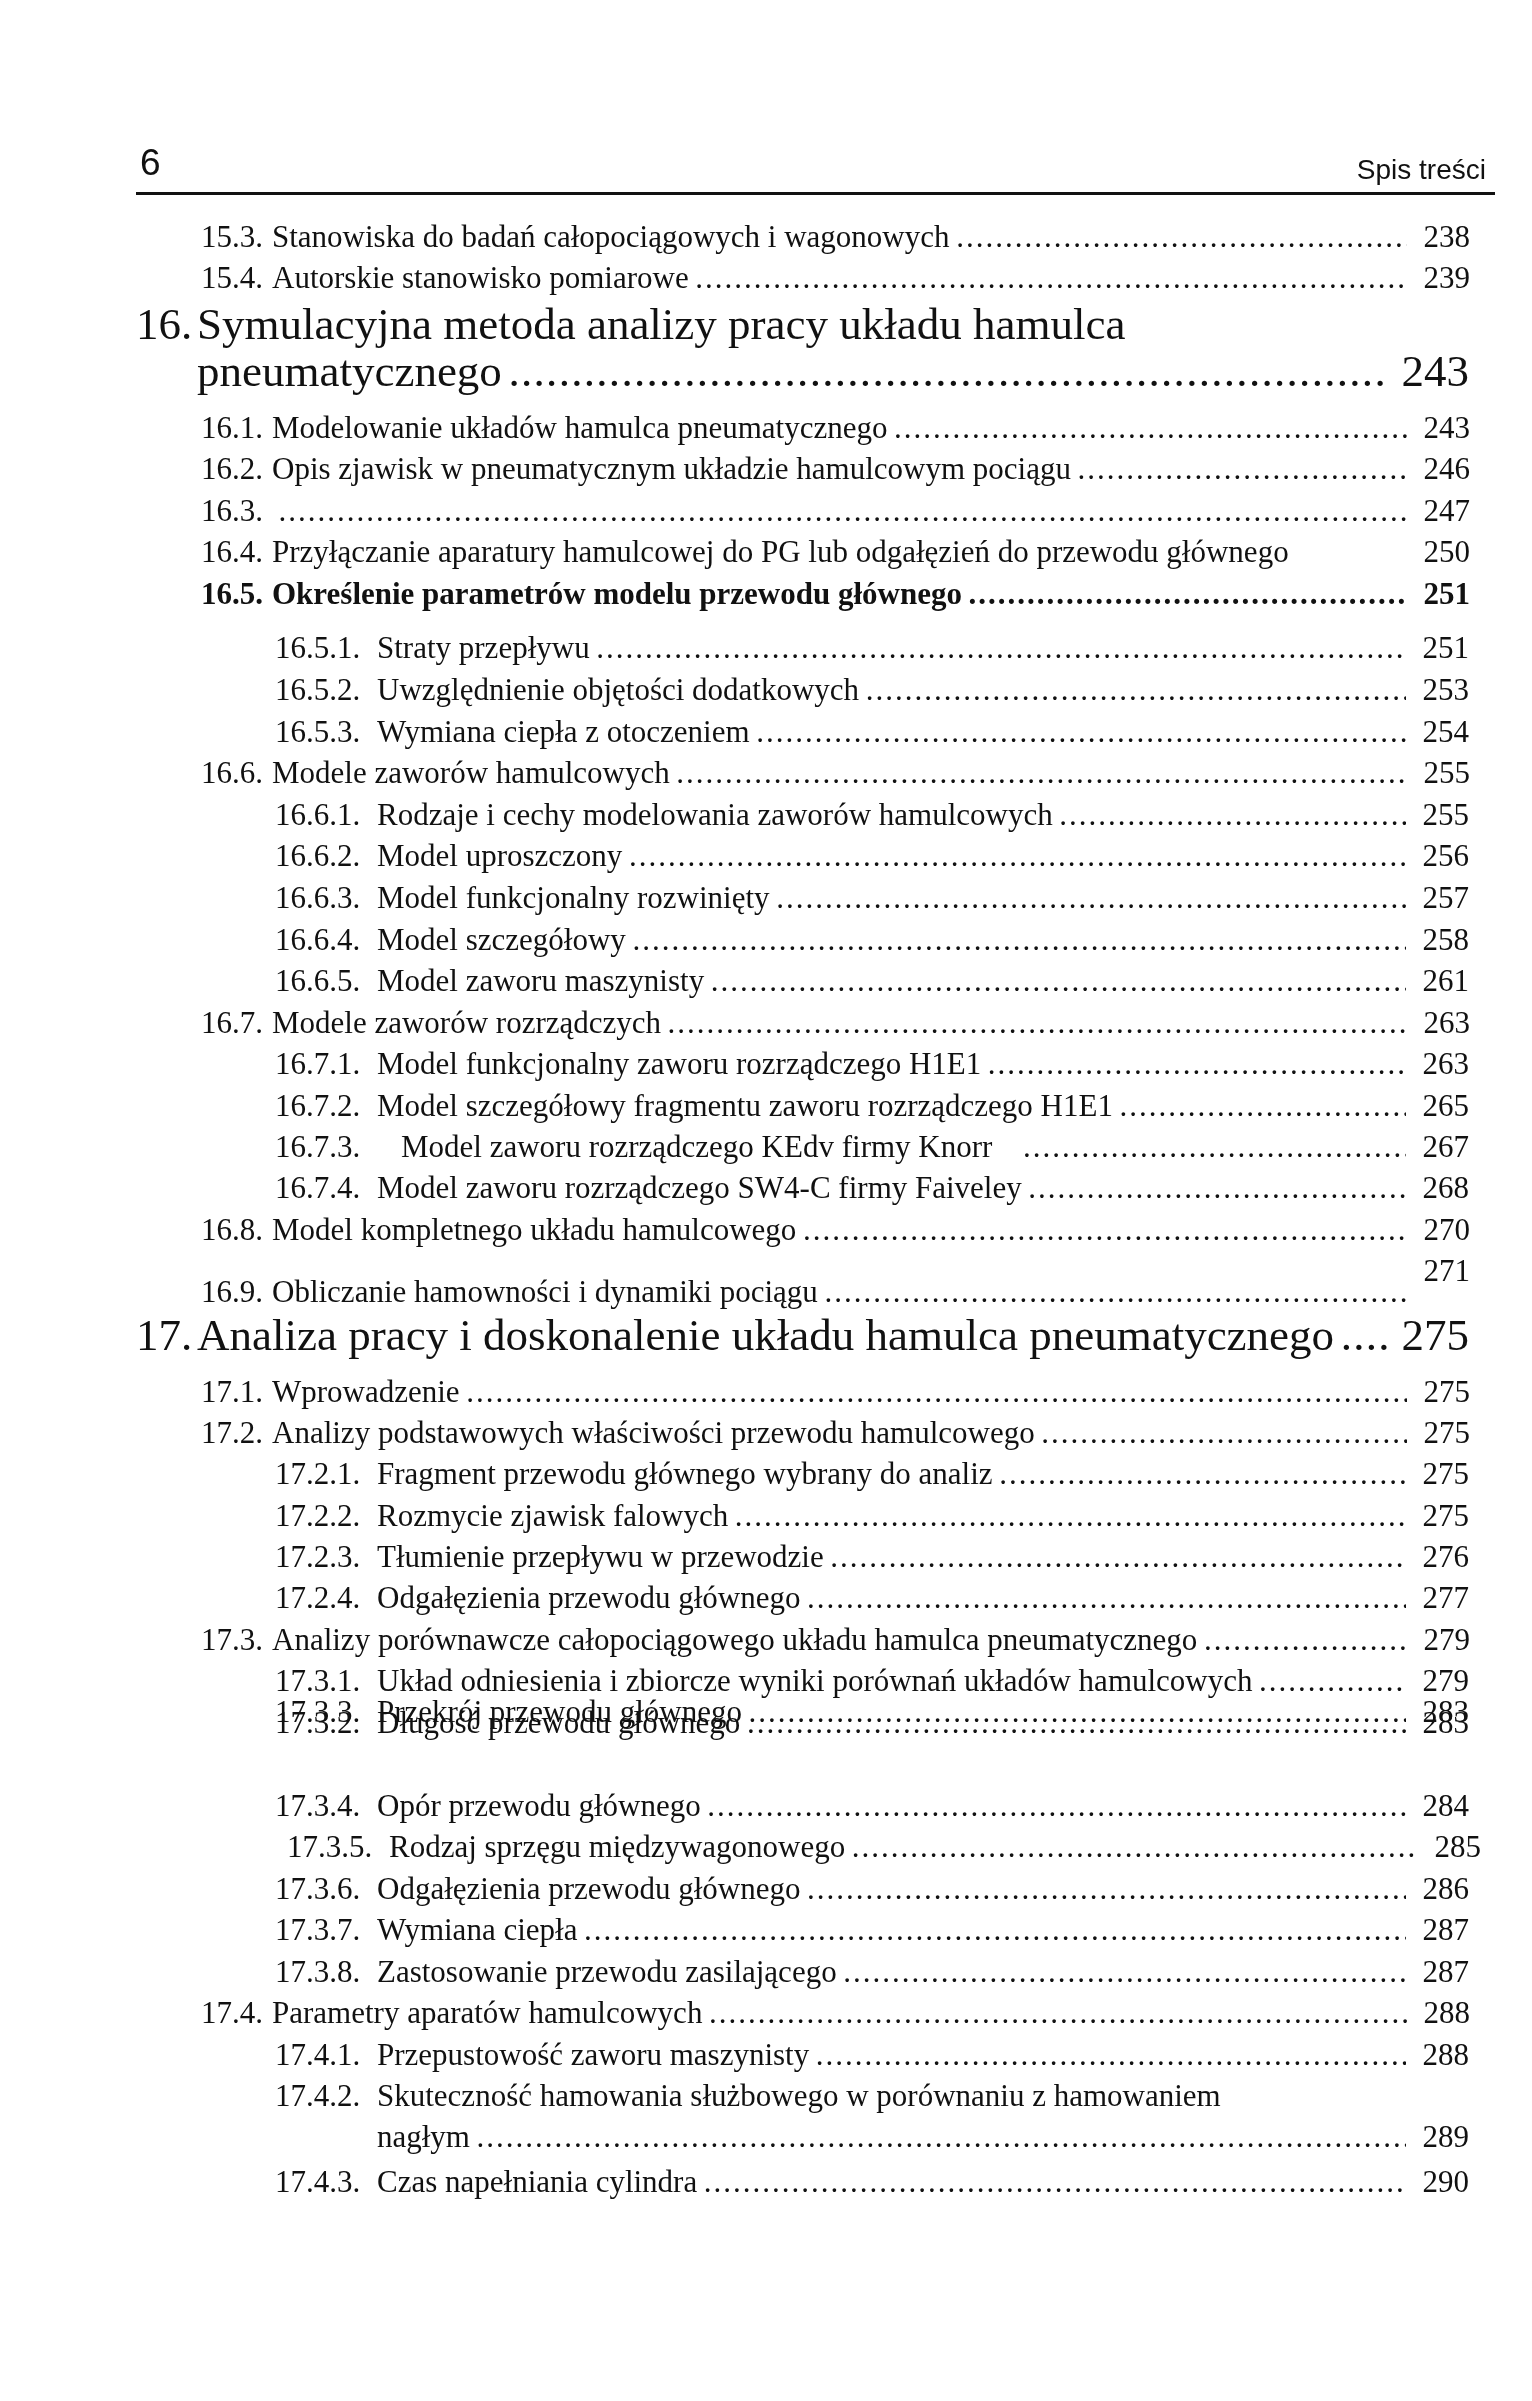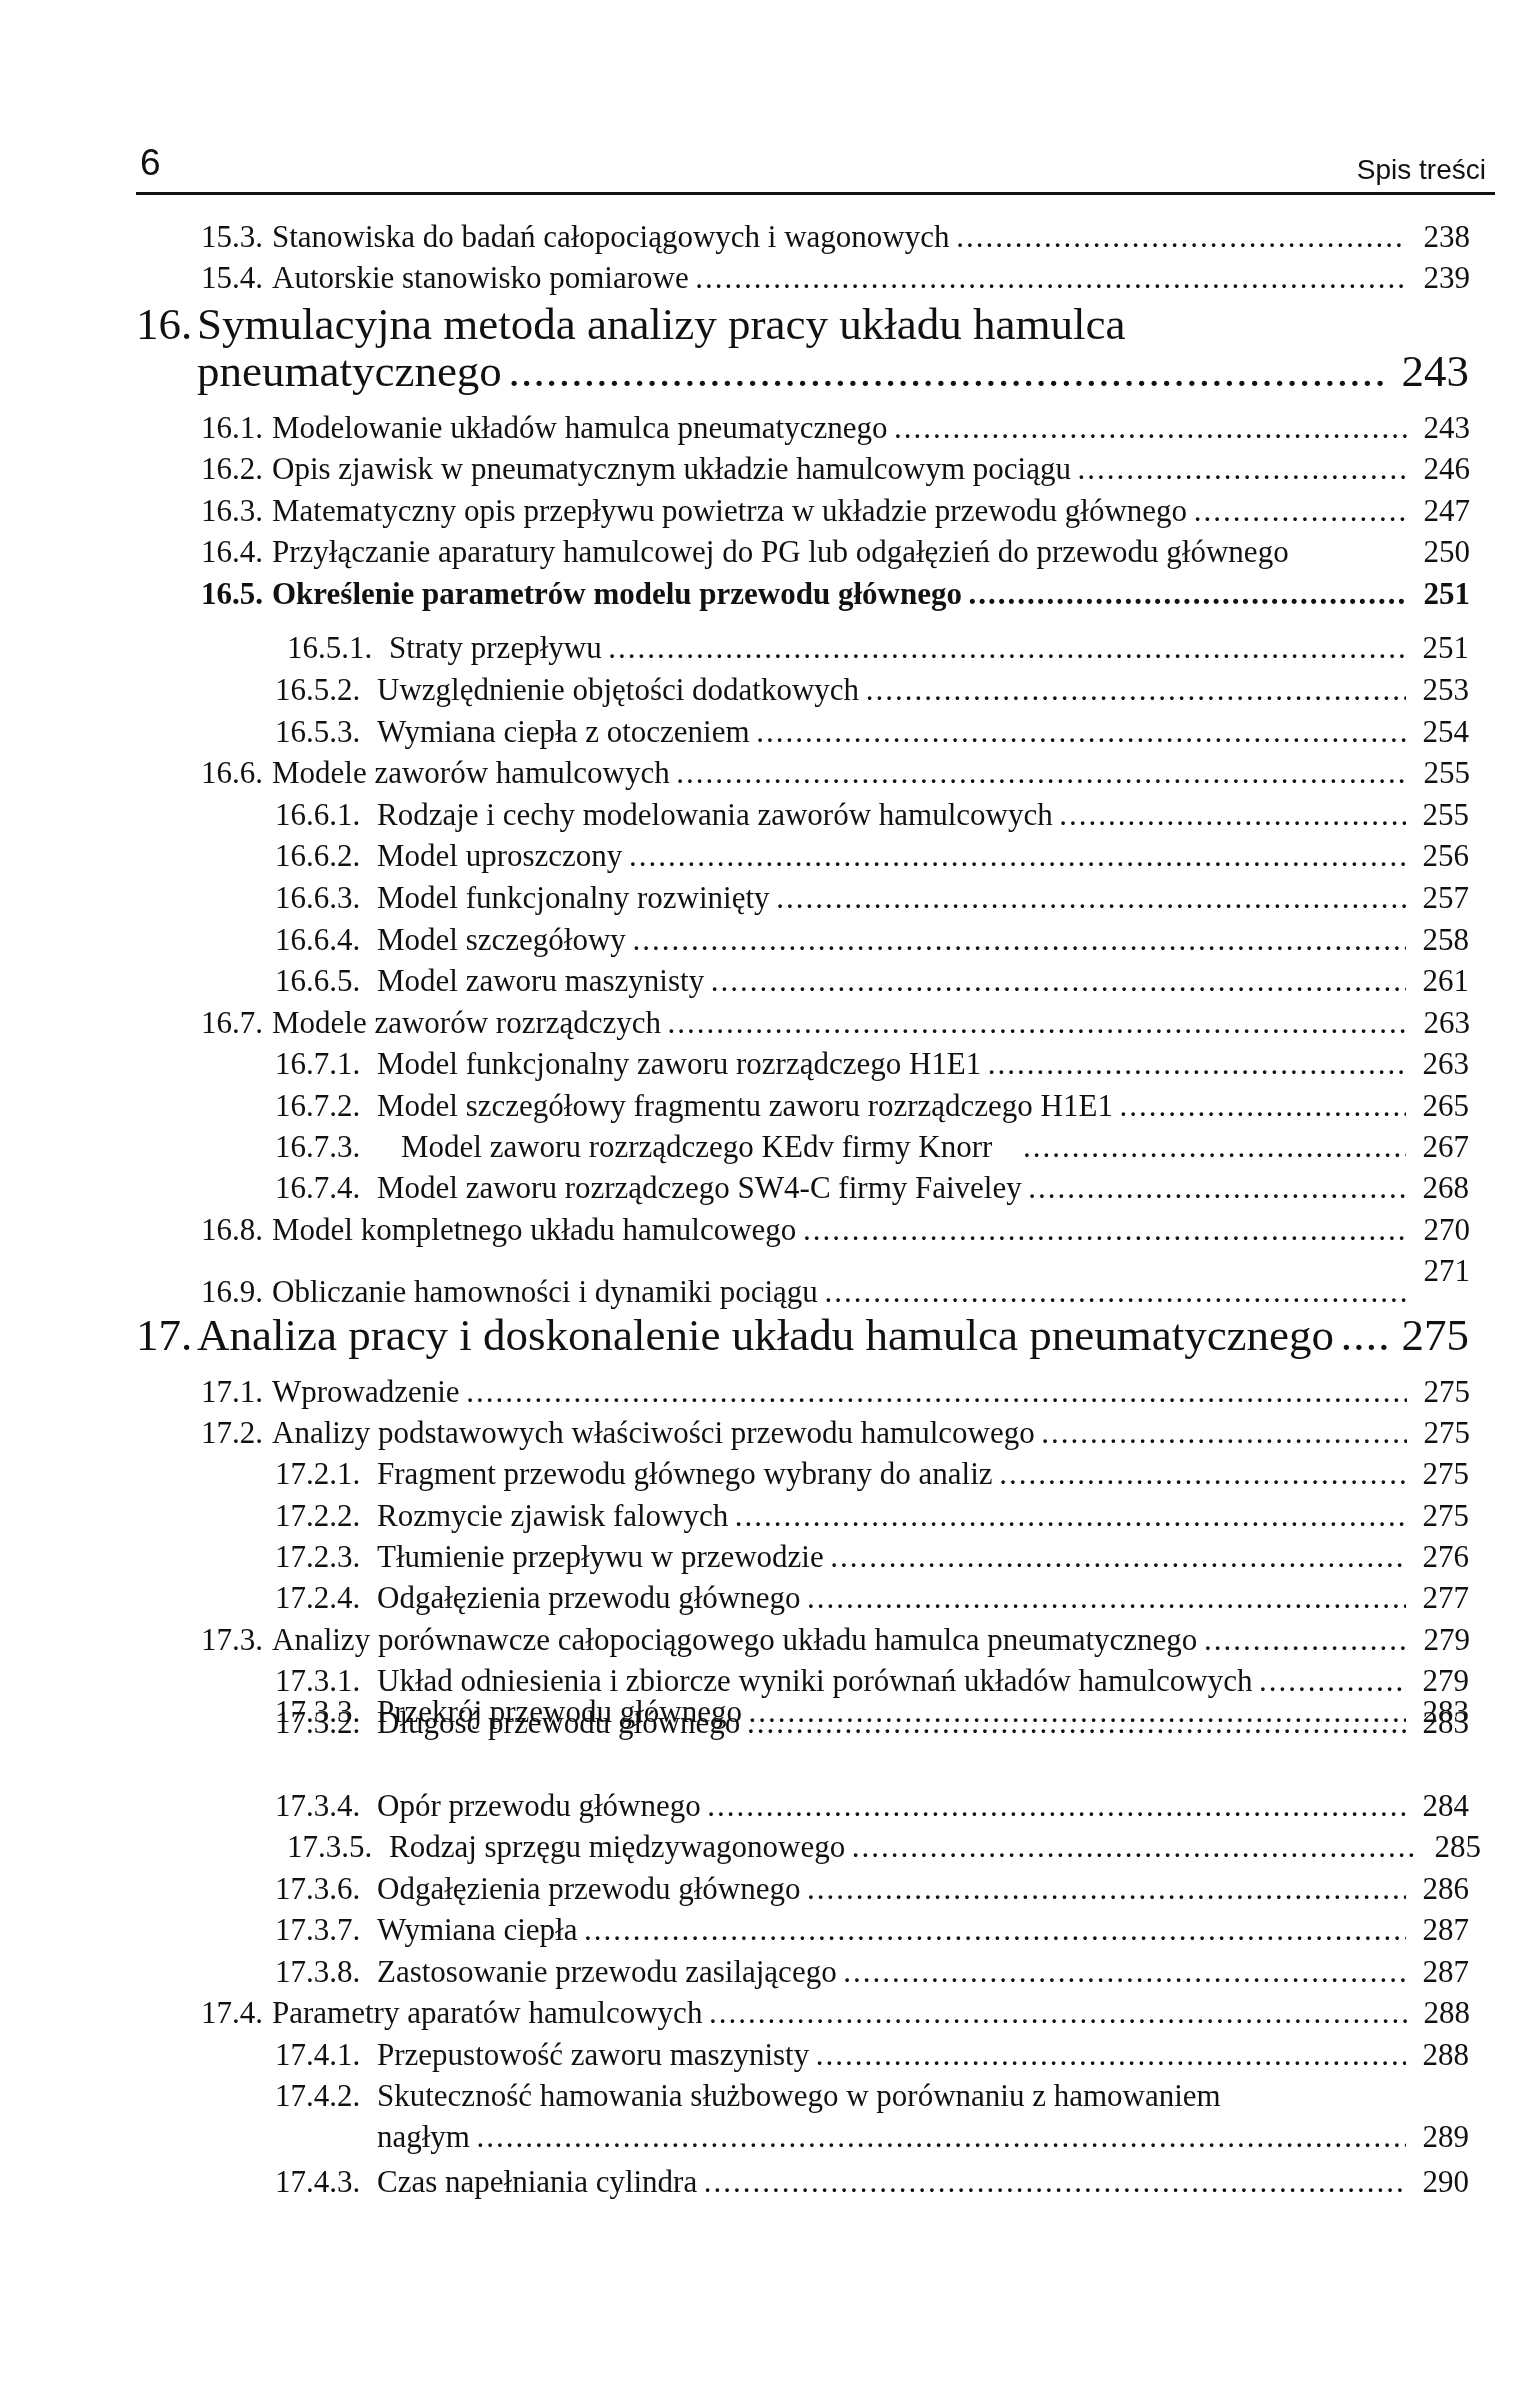--- a/index.html
+++ b/index.html
@@ -74,37 +74,36 @@
       <span class="pg">243</span>
     </div>
     <div class="row lvl1" style="top: 450px; left: 201px; width: 1269px; line-height: 37px;">
       <span class="num" style="min-width: 71px;">16.2.</span>
       <span class="title">Opis zjawisk w pneumatycznym układzie hamulcowym pociągu</span>
       <span class="leader" style="margin-right: 63px; letter-spacing: 2px;">................................................................................................................................................................................................................................................................................................................</span>
       <span class="pg">246</span>
     </div>
     <div class="row lvl1" style="top: 492px; left: 201px; width: 1269px; line-height: 37px;">
       <span class="num" style="min-width: 71px;">16.3.</span>
-      <span class="title">Matematyczny opis przepływu powietrza w układzie przewodu głównego</span>
       <span class="leader" style="margin-right: 63px; letter-spacing: 2px;">................................................................................................................................................................................................................................................................................................................</span>
       <span class="pg">247</span>
     </div>
     <div class="row lvl1" style="top: 533px; left: 201px; width: 1269px; line-height: 37px;">
       <span class="num" style="min-width: 71px;">16.4.</span>
       <span class="title">Przyłączanie aparatury hamulcowej do PG lub odgałęzień do przewodu głównego</span>
       <span class="pg">250</span>
     </div>
     <div class="row lvl1" style="top: 575px; left: 201px; width: 1269px; line-height: 37px; font-weight: bold;">
       <span class="num" style="min-width: 71px;">16.5.</span>
       <span class="title">Określenie parametrów modelu przewodu głównego</span>
       <span class="leader" style="margin-right: 63px; letter-spacing: 2px;">................................................................................................................................................................................................................................................................................................................</span>
       <span class="pg">251</span>
     </div>
     <div class="row lvl2" style="top: 629px; left: 275px; width: 1194px; line-height: 37px;">
-      <span class="num" style="min-width: 102px; margin-left: 12px;">16.5.1.</span>
+      <span class="num" style="min-width: 102px;">16.5.1.</span>
       <span class="title">Straty przepływu</span>
       <span class="leader" style="margin-right: 63px; letter-spacing: 2px;">................................................................................................................................................................................................................................................................................................................</span>
       <span class="pg">251</span>
     </div>
     <div class="row lvl2" style="top: 671px; left: 275px; width: 1194px; line-height: 37px;">
       <span class="num" style="min-width: 102px;">16.5.2.</span>
       <span class="title">Uwzględnienie objętości dodatkowych</span>
       <span class="leader" style="margin-right: 63px; letter-spacing: 2px;">................................................................................................................................................................................................................................................................................................................</span>
       <span class="pg">253</span>
     </div>

